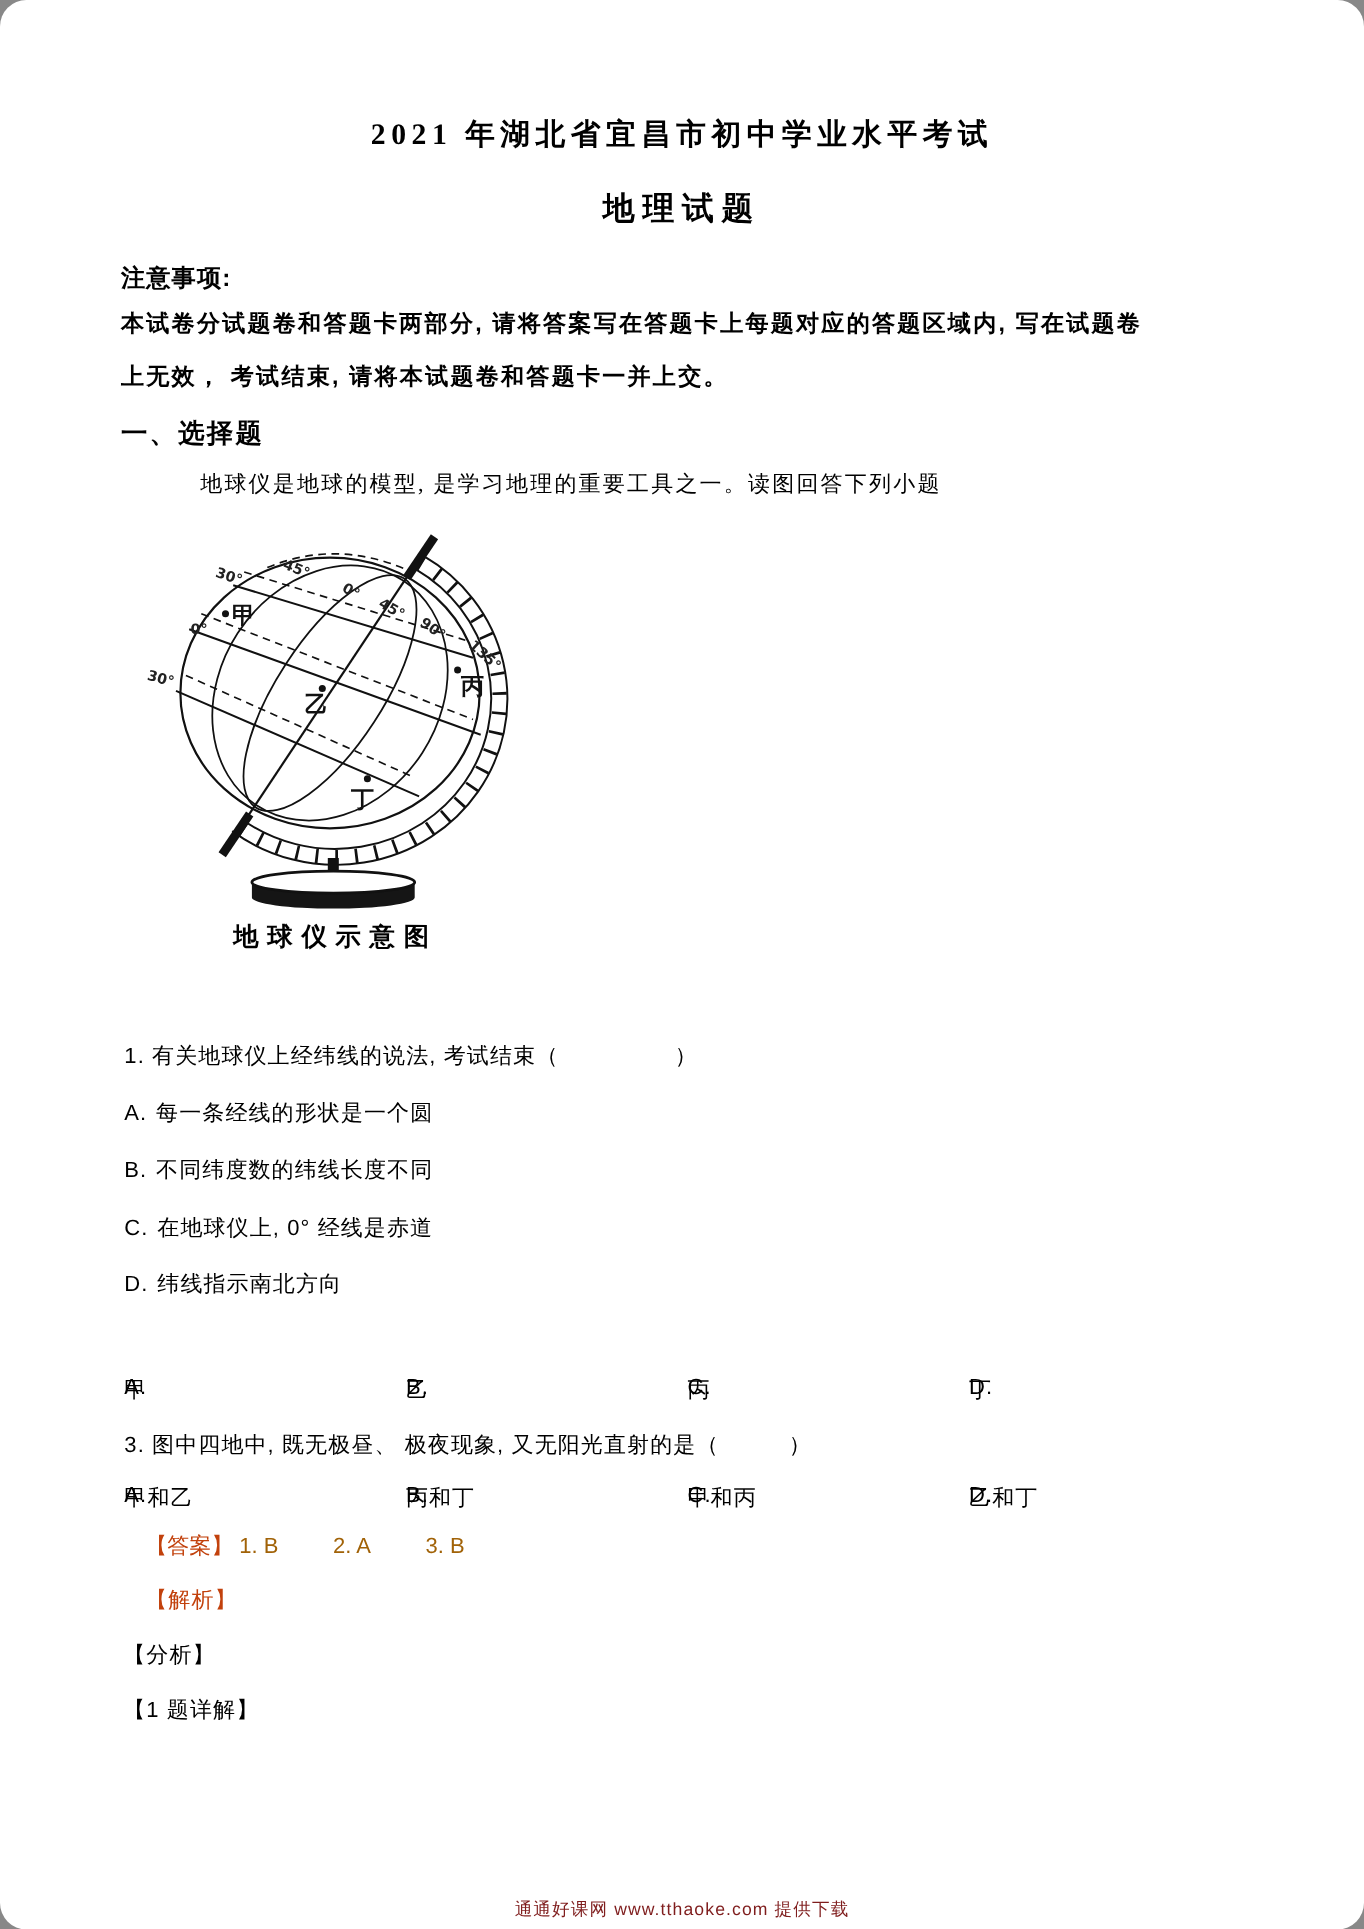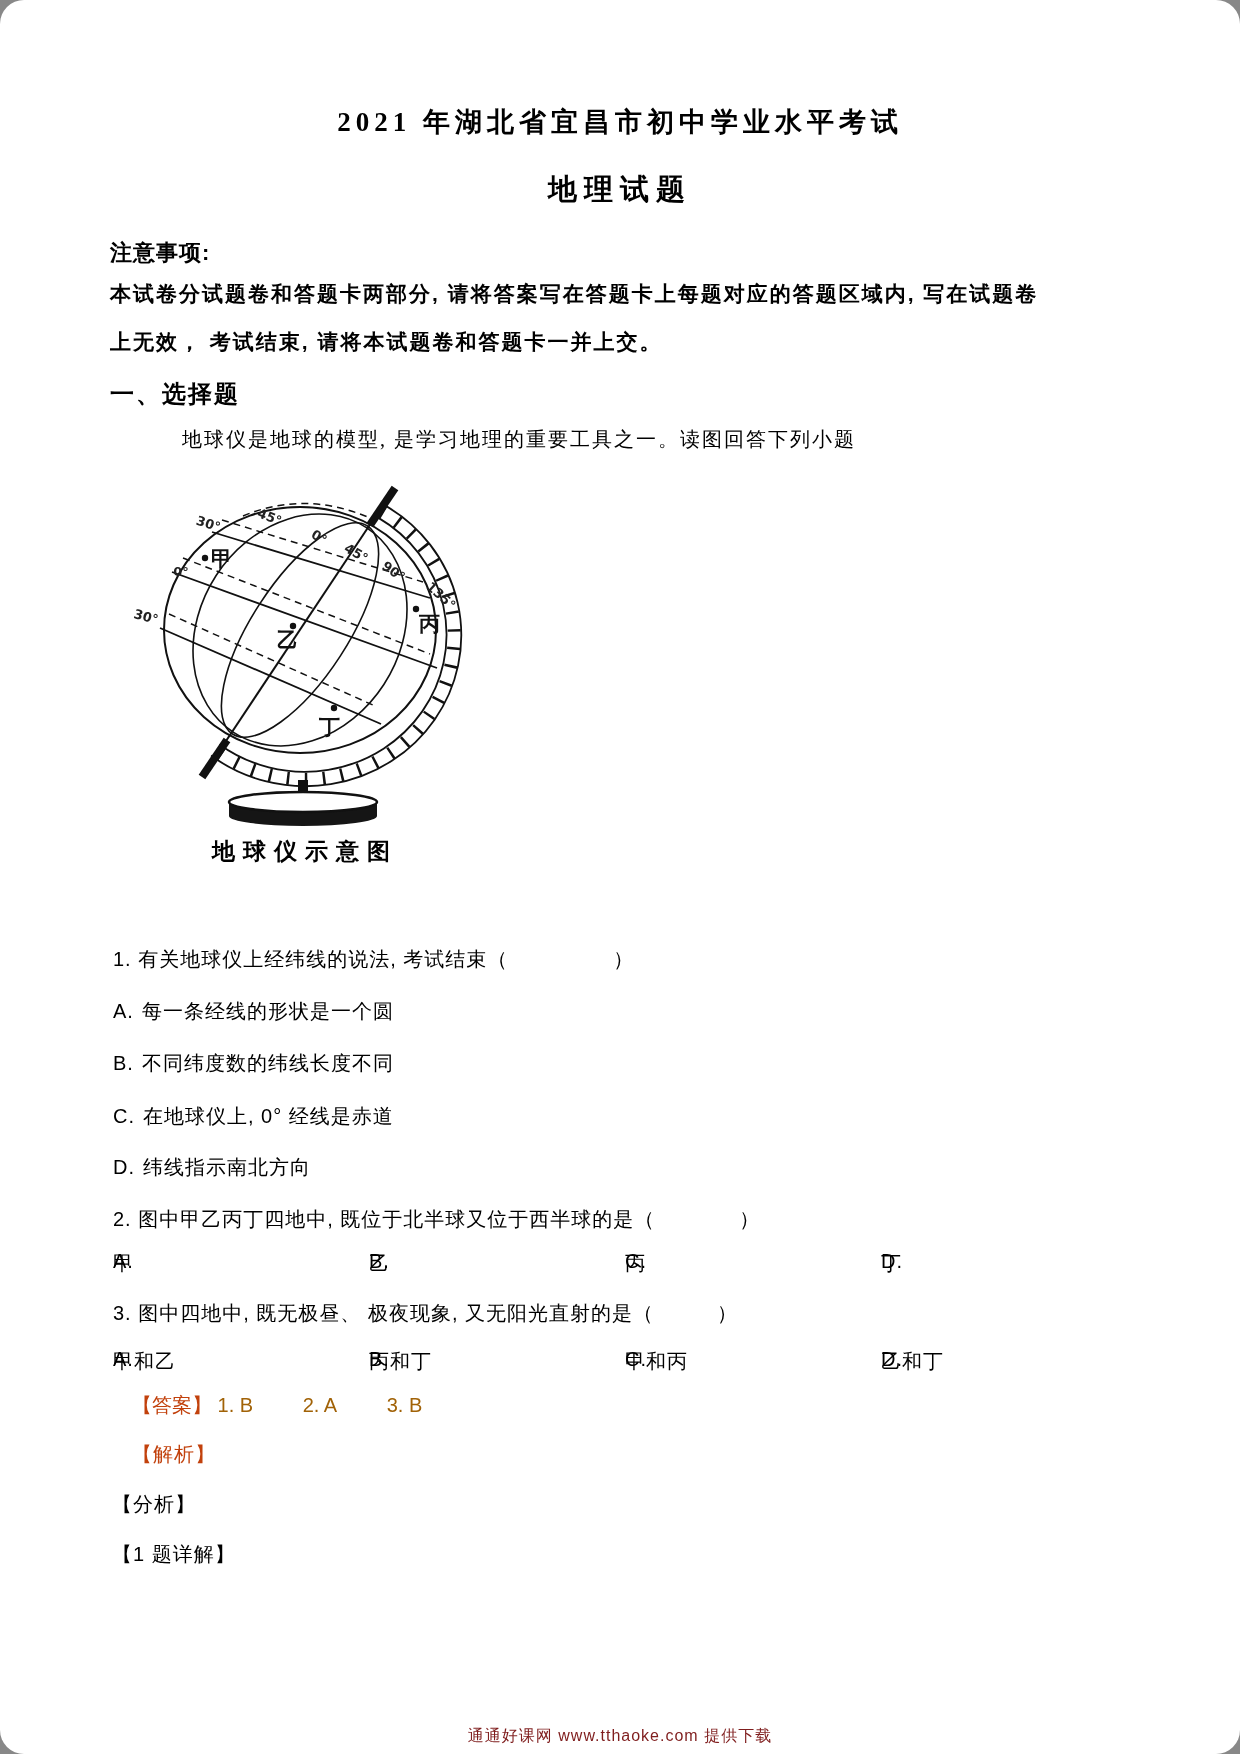--- a/index.html
+++ b/index.html
@@ -104,24 +104,20 @@
   <div class="abs qline" style="top:1050px;left:113px;">
     <span class="opt-label">B.</span><span>不同纬度数的纬线长度不同</span>
   </div>
   <div class="abs qline" style="top:1103px;left:113px;">
     <span class="opt-label">C.</span><span>在地球仪上, 0° 经线是赤道</span>
   </div>
   <div class="abs qline" style="top:1154px;left:113px;">
     <span class="opt-label">D.</span><span>纬线指示南北方向</span>
   </div>
 
-  <div class="abs qline" style="top:1206px;left:113px;">
-    <span>2.</span>
-    <span>图中甲乙丙丁四地中, 既位于北半球又位于西半球的是（　　　　）</span>
-  </div>
   <div class="optrow" style="top:1250px;">
     <span style="left:0;">
         <span class="opt-label">A.</span>
         <span>甲</span>
       </span>
     <span style="left:256px;">
         <span class="opt-label">B.</span>
         <span>乙</span>
       </span>
     <span style="left:512px;">

